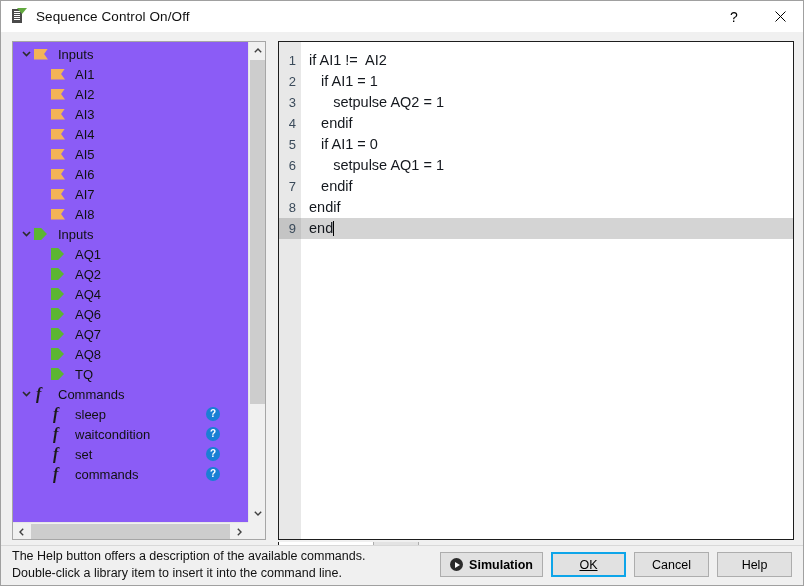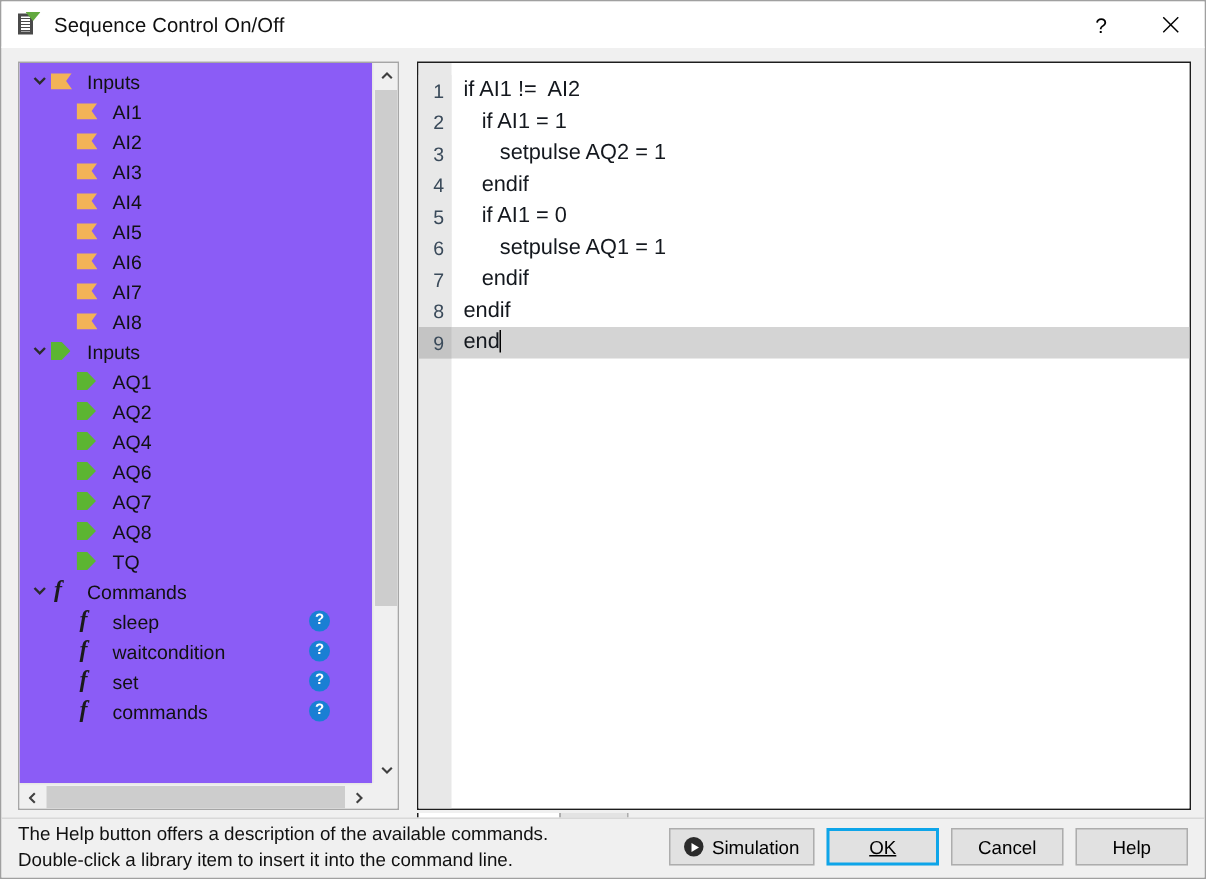--- a/index.html
+++ b/index.html
@@ -311,21 +311,21 @@
     color: #000;
     display: flex; align-items: center; justify-content: center;
     padding: 0 10px;
     cursor: default;
   }
   .btn.default {
     border: 2px solid #0ea5e9;
     background: #e1e1e1;
     text-decoration: underline;
   }
-  .btn.sim { gap: 6px; padding: 0 9px; min-width: 0; }
+  .btn.sim { gap: 6px; padding: 0 9px; min-width: 0; font-weight: bold; }
   .play {
     width: 13px; height: 13px;
     border-radius: 50%;
     background: #2b2b2b;
     display: flex; align-items: center; justify-content: center;
     flex: 0 0 13px;
   }
   .play::after {
     content: "";
     width: 0; height: 0;

